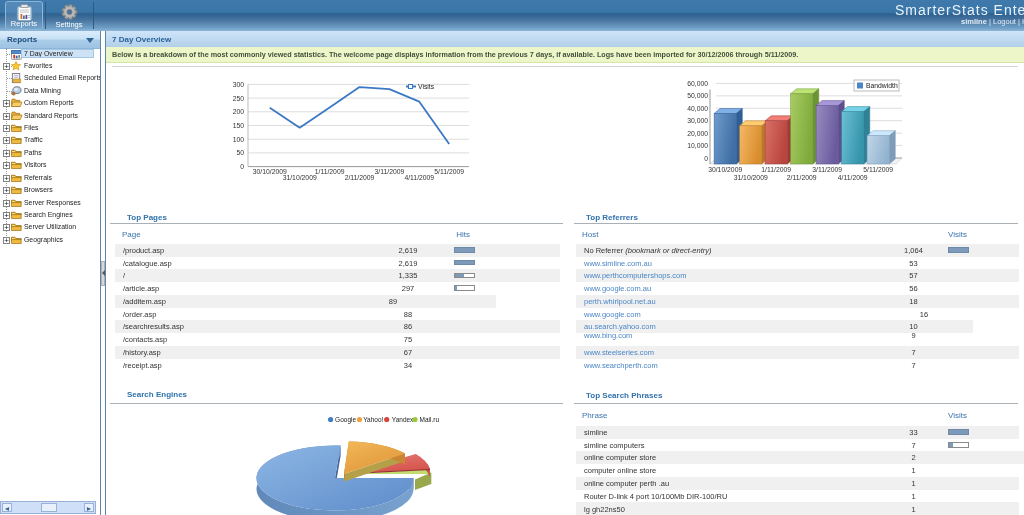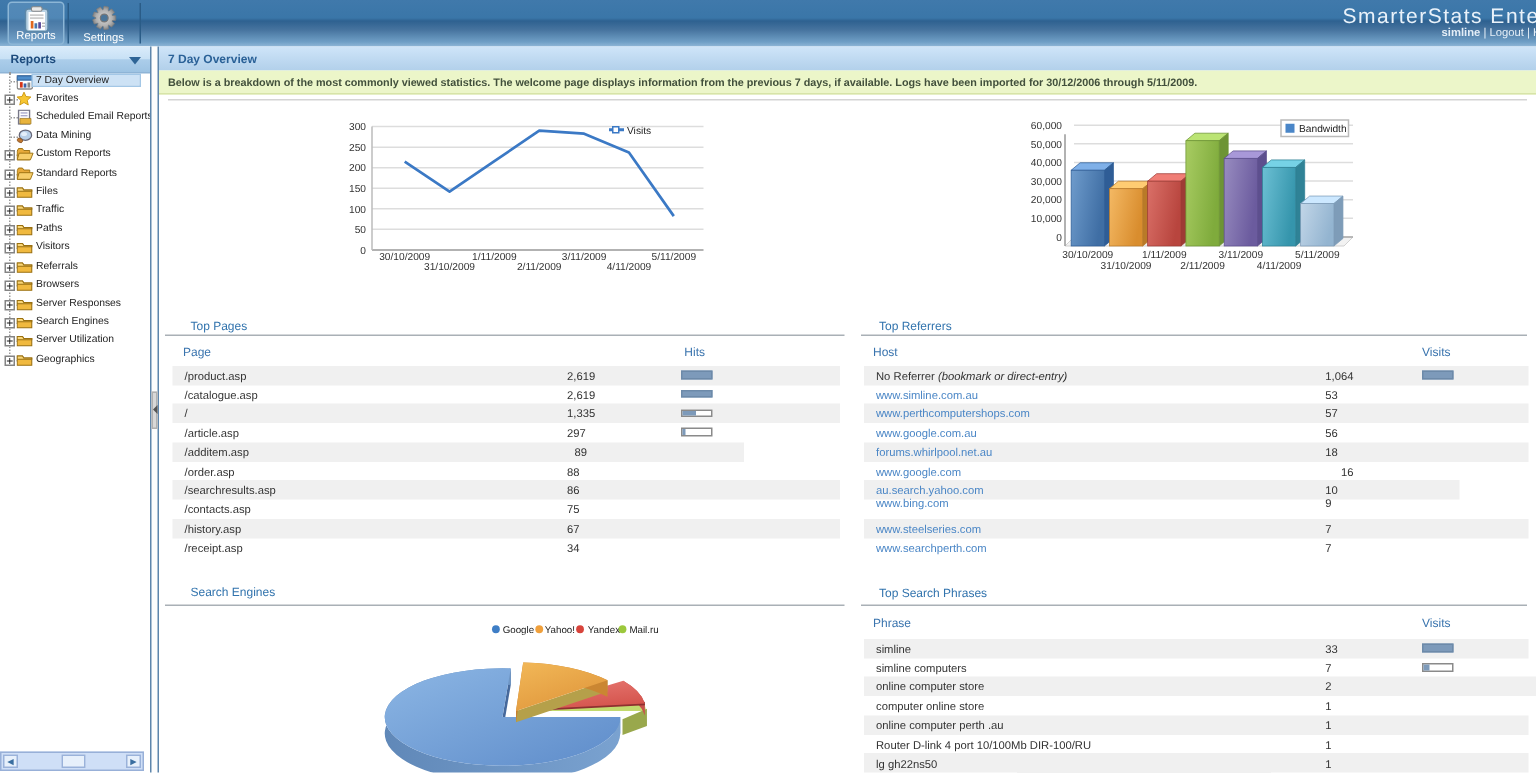--- a/index.html
+++ b/index.html
@@ -20,26 +20,26 @@
 .tico{position:absolute;left:11px;top:1px}
 .texp{position:absolute;left:3px;top:3px;width:7px;height:7px;background:#fff;border:1px solid #848484;font-size:8px;line-height:6px;text-align:center;color:#111}
 .vdash{left:6px;width:1px;border-left:1px dotted #9a9a9a}
 .hdash{height:1px;border-top:1px dotted #9a9a9a}
 #hscroll{left:0;top:501px;width:96px;height:13px;background:#cfdff7;border:1px solid #98b0d8}
 #split{left:100px;top:31px;width:6px;height:484px;background:#fdfdfd;border-left:1px solid #5e86ac;border-right:1px solid #5e86ac}
 #splith{left:101px;top:261px;width:4px;height:25px;background:#d8d8d8;border:1px solid #b0b0b0}
 #titlebar{left:106px;top:31px;width:918px;height:16px;background:linear-gradient(#cfe5f9,#bdd8f0 60%,#b2d0ea);color:#2a6197;font-size:8px;font-weight:bold;padding:4px 0 0 6px}
 #greenbar{left:106px;top:47px;width:918px;height:16px;background:#ecf6c9;border-bottom:1px solid #d7e4a8;color:#42503c;font-size:7.2px;font-weight:bold;padding:3px 0 0 6px;white-space:nowrap;overflow:hidden}
 #subline{left:112px;top:66px;width:906px;height:1px;background:#d4d4d4}
-.stitle{font-size:8px;font-weight:normal;color:#3173ad;white-space:nowrap}
+.stitle{font-size:8px;font-weight:bold;color:#3173ad;white-space:nowrap}
 .sline{height:1px;background:#a9b0b6}
 .thead{font-size:8px;font-weight:normal;color:#3a74ae;white-space:nowrap}
 .row{position:absolute;height:12.75px;font-size:7.5px;color:#333;white-space:nowrap}
 .row .nm{position:absolute;left:8px;top:2.2px}
-.row .vl{position:absolute;top:2.2px;text-align:left}
+.row .vl{position:absolute;top:2.2px;text-align:center}
 .row.g{background:#f0f0f0}
 .row a{color:#4a86c6;text-decoration:none}
 .bar{position:absolute;top:3.4px;height:5.5px}
 .bfull{background:#7d9aba;border:1px solid #6d8aa9}
 .bpart{background:#fff;border:1px solid #8a8a8a}
 .bpart i{display:block;height:100%;background:#7d9aba}
 svg text{font-family:"Liberation Sans",sans-serif}
 </style></head>
 <body>
 <div id="top" class="abs"></div>
@@ -419,21 +419,21 @@
     </div>
     <div class="row" style="left:5px;top:69.55px;width:445px">
       <span class="nm">/article.asp</span>
       <span class="vl" style="left:263px;width:60px">297</span>
       <div class="bar bpart" style="left:338.5px;width:21px">
         <i style="width:11%"></i>
       </div>
     </div>
     <div class="row g" style="left:5px;top:82.3px;width:381px">
       <span class="nm">/additem.asp</span>
-      <span class="vl" style="left:268px;width:60px">89</span>
+      <span class="vl" style="left:248px;width:60px">89</span>
     </div>
     <div class="row" style="left:5px;top:95.05px;width:445px">
       <span class="nm">/order.asp</span>
       <span class="vl" style="left:263px;width:60px">88</span>
     </div>
     <div class="row g" style="left:5px;top:107.8px;width:445px">
       <span class="nm">/searchresults.asp</span>
       <span class="vl" style="left:263px;width:60px">86</span>
     </div>
     <div class="row" style="left:5px;top:120.55px;width:445px">
@@ -465,21 +465,21 @@
     </div>
     <div class="row g" style="left:2px;top:56.8px;width:443px">
       <span class="nm"><a>www.perthcomputershops.com</a></span>
       <span class="vl" style="left:307.5px;width:60px">57</span>
     </div>
     <div class="row" style="left:2px;top:69.55px;width:443px">
       <span class="nm"><a>www.google.com.au</a></span>
       <span class="vl" style="left:307.5px;width:60px">56</span>
     </div>
     <div class="row g" style="left:2px;top:82.3px;width:443px">
-      <span class="nm"><a>forums.whirlpool.net.au</a></span>
+      <span class="nm"><a>perth.whirlpool.net.au</a></span>
       <span class="vl" style="left:307.5px;width:60px">18</span>
     </div>
     <div class="row" style="left:2px;top:95.05px;width:443px">
       <span class="nm"><a>www.google.com</a></span>
       <span class="vl" style="left:318px;width:60px">16</span>
     </div>
     <div class="row g" style="left:2px;top:107.8px;width:397px">
       <span class="nm"><a>au.search.yahoo.com</a></span>
       <span class="vl" style="left:307.5px;width:60px">10</span>
     </div>

